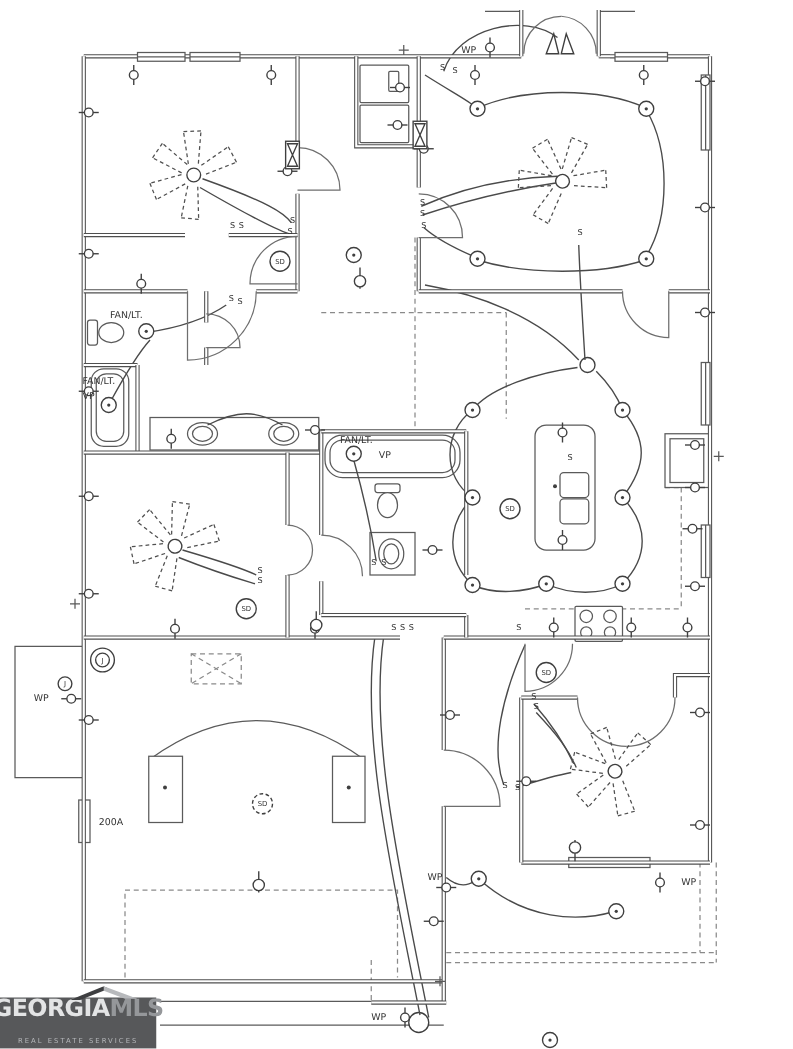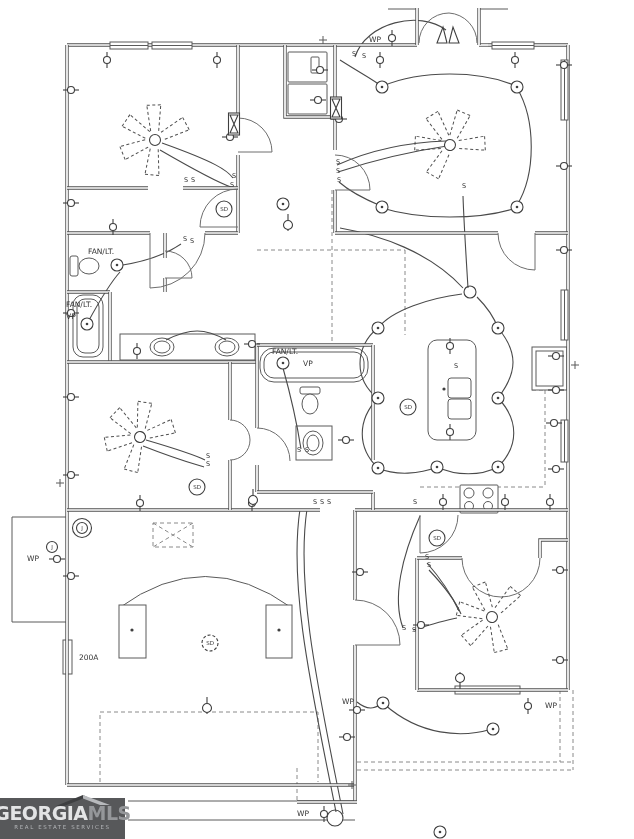--- a/index.html
+++ b/index.html
@@ -14,21 +14,21 @@
   .door{stroke:#6e6e6e;stroke-width:1;fill:none;}
   .sym{stroke:#3f3f3f;stroke-width:1.1;fill:#ffffff;}
   .symline{stroke:#3f3f3f;stroke-width:1.1;fill:none;}
   .blade{stroke:#4f4f4f;stroke-width:1;fill:none;stroke-dasharray:3 2.5;}
   .fix{stroke:#5a5a5a;stroke-width:1;fill:#ffffff;}
   .lbl{font-size:7.5px;fill:#333333;}
   .swlbl{font-size:6.5px;fill:#333333;}
   .sdlbl{font-size:5.5px;fill:#333333;text-anchor:middle;}
   
   .logo{position:absolute;left:0;top:798px;width:125px;height:41px;background:#57585a;
-        display:flex;flex-direction:column;align-items:center;justify-content:center;
+        display:flex;flex-direction:column;align-items:center;justify-content:space-between;
         padding-bottom:3px;box-sizing:border-box;}
   .logo-row{position:relative;line-height:1;white-space:nowrap;}
   .logo-georgia{font-size:19px;font-weight:600;letter-spacing:-0.5px;color:#e3e4e5;}
   .logo-mls{font-size:19px;font-weight:600;letter-spacing:-0.5px;color:#95979a;}
   .logo-tagline{font-size:5.5px;letter-spacing:1.6px;color:#b4b6b9;margin-top:1px;}
   .logo-roof{position:absolute;left:62px;top:-9px;width:54px;height:11px;}
 </style>
 </head>
 <body>
 

